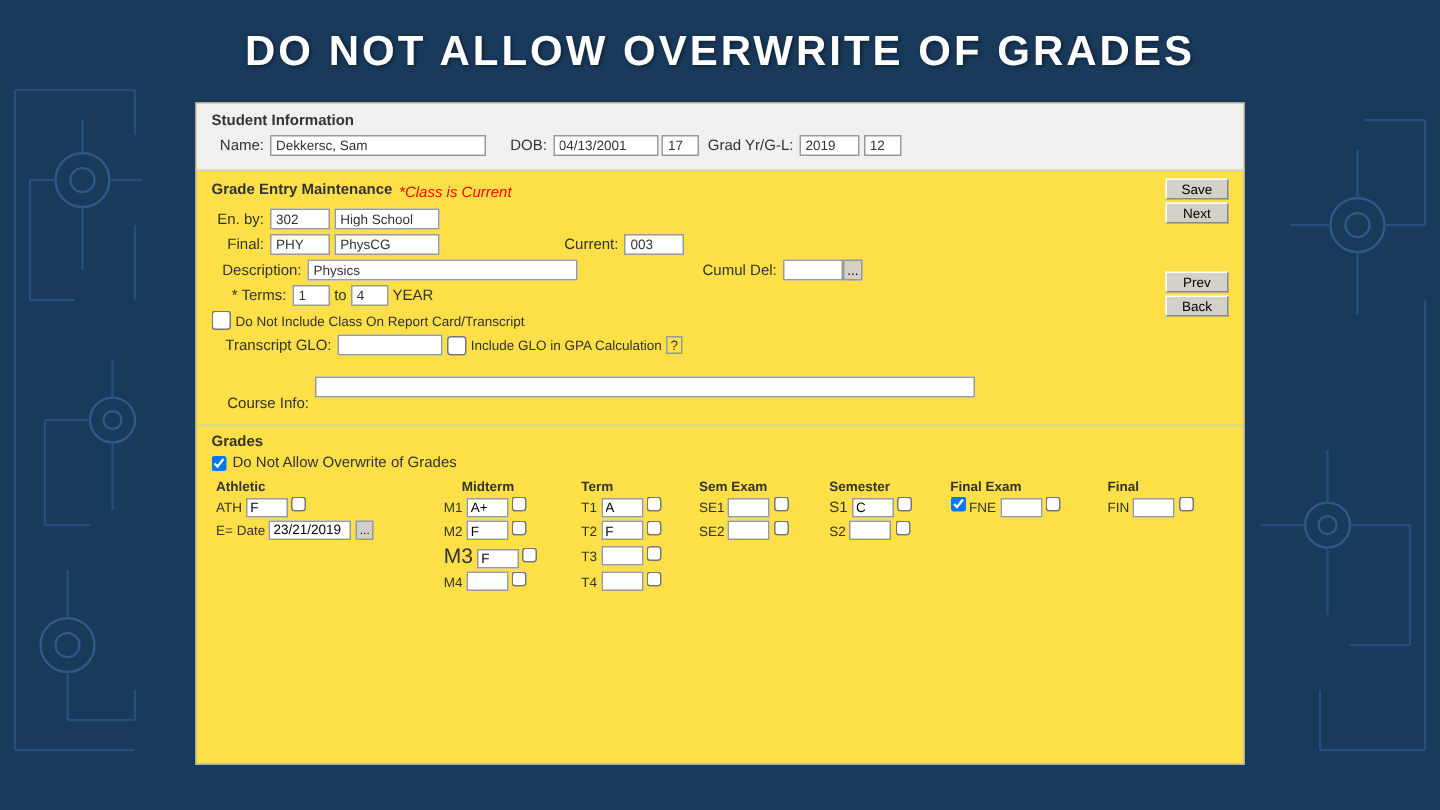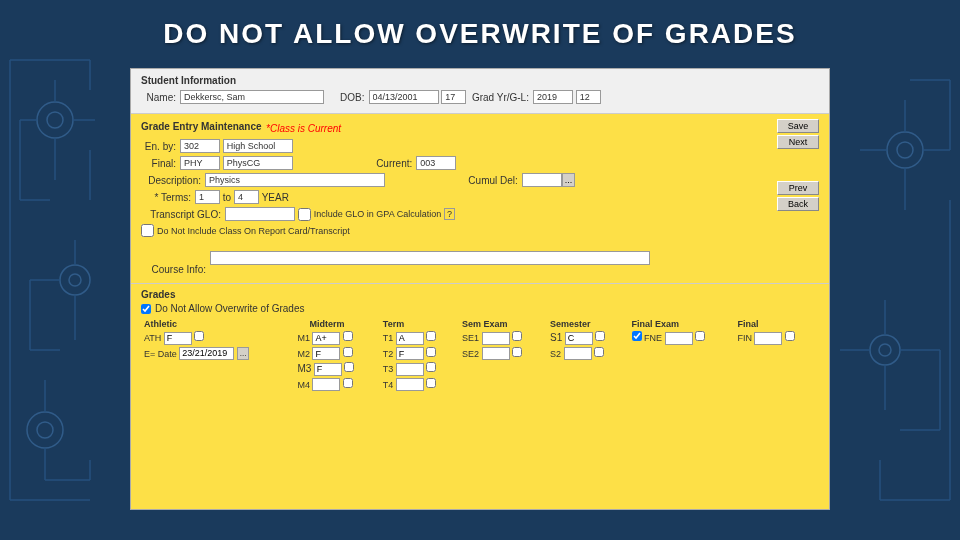--- a/index.html
+++ b/index.html
@@ -315,32 +315,32 @@
           <input class="field-input xsmall" type="text" value="1" style="">
           &nbsp;
           <span>to</span>
           &nbsp;
           <input class="field-input xsmall" type="text" value="4" style="">
           &nbsp;
           <span>YEAR</span>
         </div>
 
         <div class="field-row">
+          <input type="checkbox" style="margin-right: 3px;">
+          <span style="font-size:9px;">Do Not Include Class On Report Card/Transcript</span>
+        </div>
+
+        <div class="field-row">
           <span class="field-label" style="min-width:80px;">Transcript GLO:</span>
           <input class="field-input medium" type="text" value="" style="">
           &nbsp;
           <input type="checkbox" style="">
           <span style="font-size:9px; margin-left:3px;">Include GLO in GPA Calculation</span>
           &nbsp;
           <span style="font-size:9px; border:1px solid #999; padding:0 2px; cursor:default;">?</span>
-        </div>
-
-        <div class="field-row">
-          <input type="checkbox" style="margin-right: 3px;">
-          <span style="font-size:9px;">Do Not Include Class On Report Card/Transcript</span>
         </div>
 
         <div class="field-row">
           <span class="field-label" style="min-width:65px;margin-top:24px;">Course Info:</span>
           <input class="field-input" type="text" value="" style="width: 440px;">
         </div>
       </div>
 
       <div style="position:absolute; right:0; top:0; display:flex; flex-direction:column; gap:2px;">
         <button class="btn btn-save" style="position:relative; top:auto; right:auto;">Save</button>
@@ -438,21 +438,21 @@
             <input class="grade-input" type="text" value="" style="">
             <input type="checkbox" class="grade-checkbox" style="">
           </td>
           <td></td>
           <td></td>
         </tr>
 
         <tr>
           <td></td>
           <td style="padding-left:8px;">
-            <span style="font-size:10px;">M3</span>
+            <span style="font-size:14px;">M3</span>
             <input class="grade-input" type="text" value="F" style="">
             <input type="checkbox" class="grade-checkbox" style="">
           </td>
           <td>
             <span style="font-size:9px;">T3</span>
             <input class="grade-input" type="text" value="" style="">
             <input type="checkbox" class="grade-checkbox" style="">
           </td>
           <td></td>
             <td></td>

